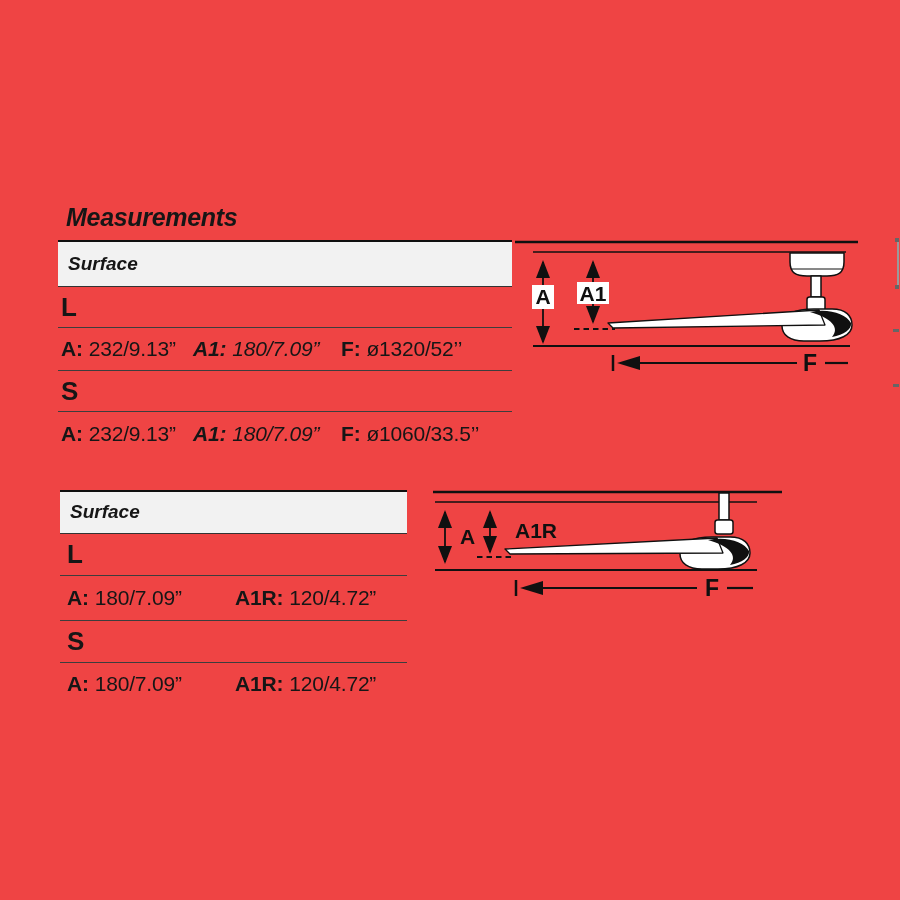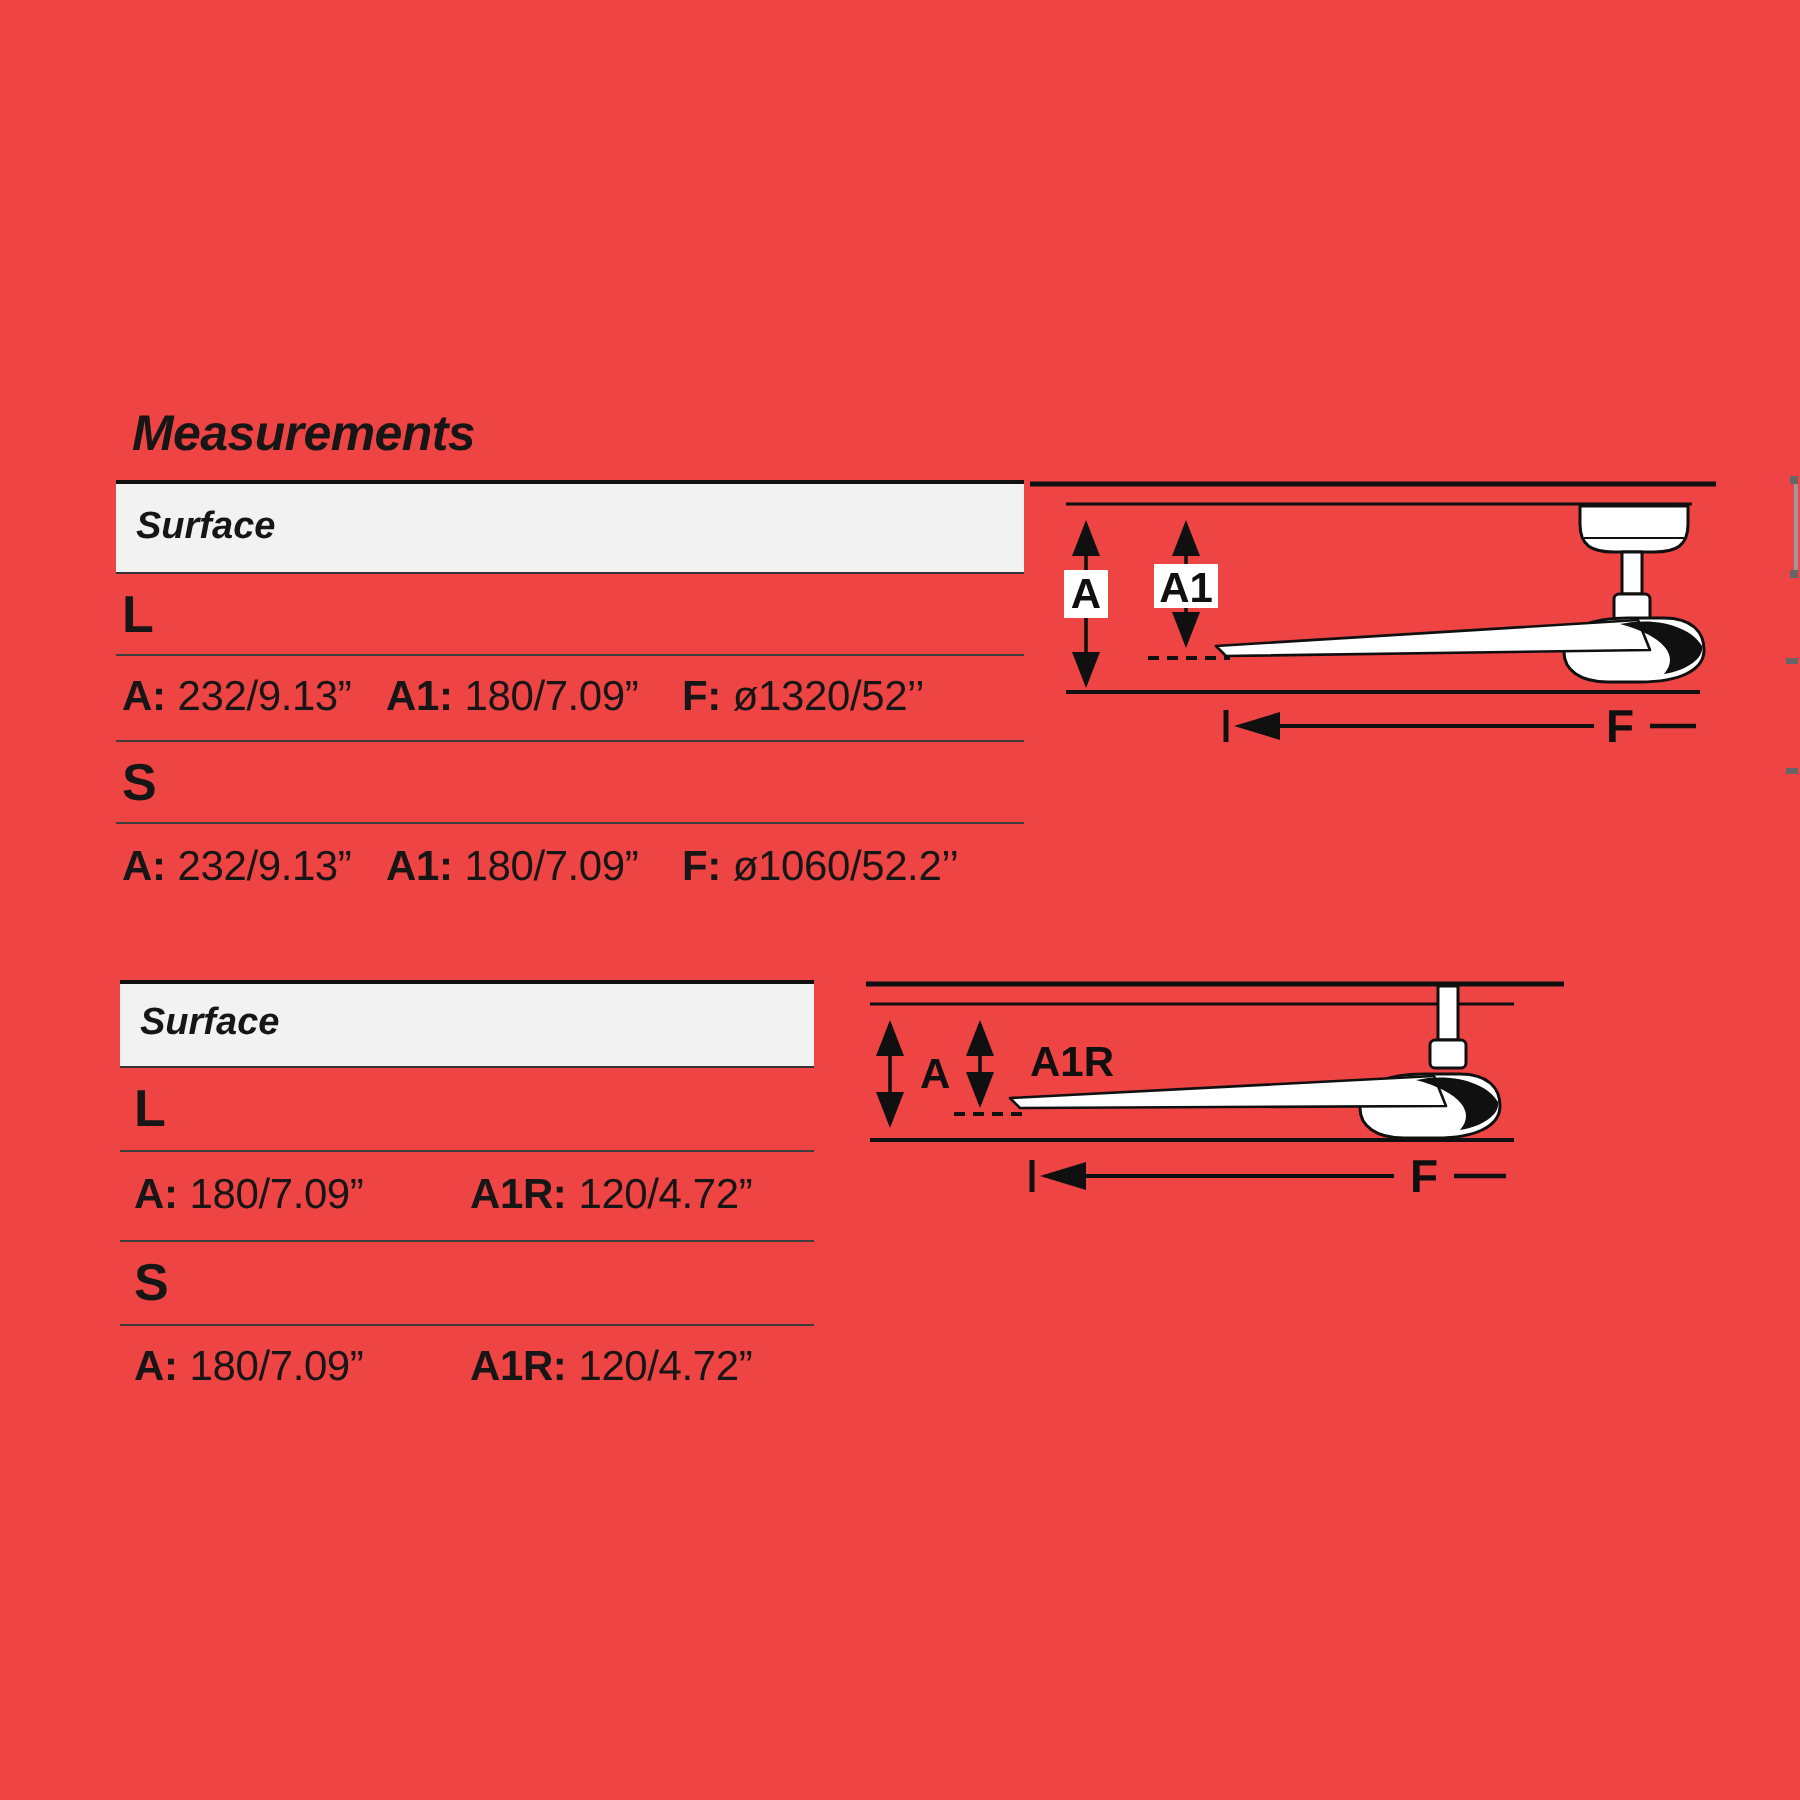--- a/index.html
+++ b/index.html
@@ -28,21 +28,21 @@
   .vals-row{box-sizing:border-box;position:relative;border-bottom:1.3px solid #3d3d3d;
             font-size:21px;letter-spacing:-0.2px;}
   .t-surface .vals-row{height:43px;}
   .t-recessed .vals-row{height:45px;text-align:center;}
   .vals-row.last{border-bottom:none;}
   .t-recessed .vals-row.last{height:42px;}
 
   .m{position:absolute;top:50%;transform:translateY(-50%);white-space:nowrap;}
   .m b{margin-right:6px;}
   .t-surface .m0{left:3px;}
-  .t-surface .m1{left:135px;}
+  .t-surface .m1{left:135px;font-style:italic;}
   .t-surface .m2{left:283px;}
   .t-recessed .m0{left:7px;}
   .t-recessed .m1{left:175px;}
 
   svg{position:absolute;overflow:visible;}
   svg text{font-family:"Liberation Sans","DejaVu Sans",sans-serif;font-weight:bold;fill:#101010;}
   .lblA{font-size:21px;}
   .lblF{font-size:23px;}
   .ln{stroke:#101010;fill:none;}
   .shape{stroke:#101010;fill:#fff;}
@@ -68,21 +68,21 @@
       <span class="m m0"><b>A:</b><span>232/9.13”</span></span>
       <span class="m m1"><b>A1:</b><span>180/7.09”</span></span>
       <span class="m m2"><b>F:</b><span>ø1320/52’’</span></span>
     </div>
     <div class="size-row">
       <span>S</span>
     </div>
     <div class="vals-row last">
       <span class="m m0"><b>A:</b><span>232/9.13”</span></span>
       <span class="m m1"><b>A1:</b><span>180/7.09”</span></span>
-      <span class="m m2"><b>F:</b><span>ø1060/52.2’’</span></span>
+      <span class="m m2"><b>F:</b><span>ø1060/33.5’’</span></span>
     </div>
   </div>
 
   <svg style="left:514px;top:232px;" width="386" height="150" viewBox="0 0 386 150">
     <path class="ln" d="M1,10 H344" stroke-width="2.4"></path>
     <path class="ln" d="M19,20 H332" stroke-width="1.6"></path>
     <path class="ln" d="M19,114 H336" stroke-width="2"></path>
 
     <g>
       <path class="ln" d="M29,30 V110" stroke-width="1.8"></path>

